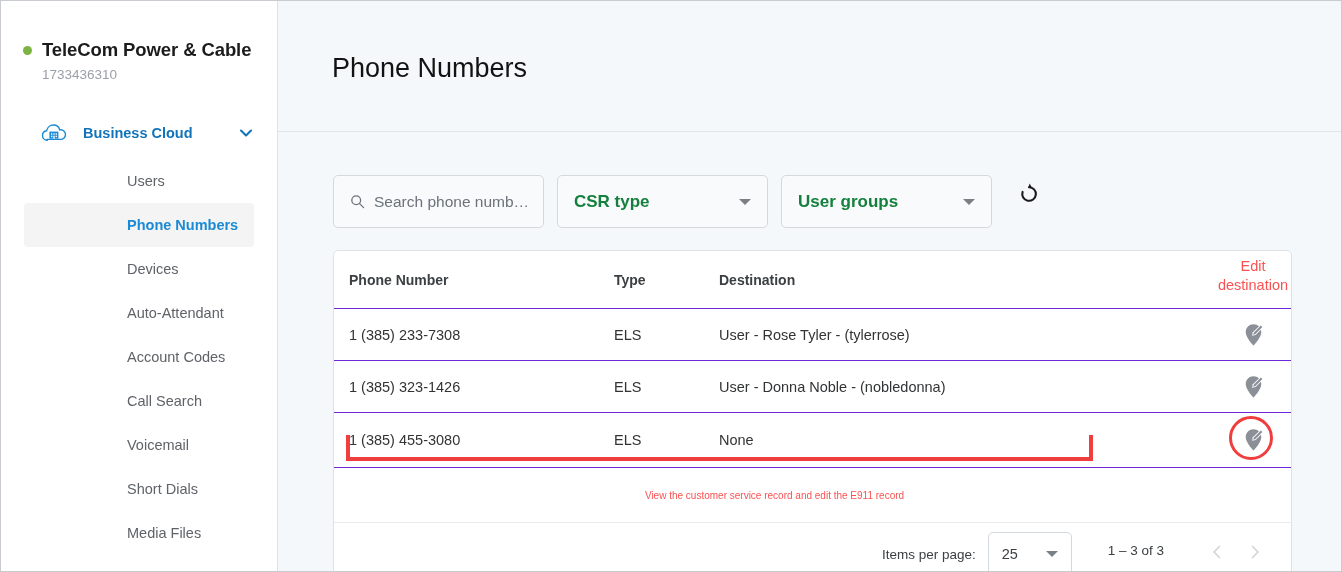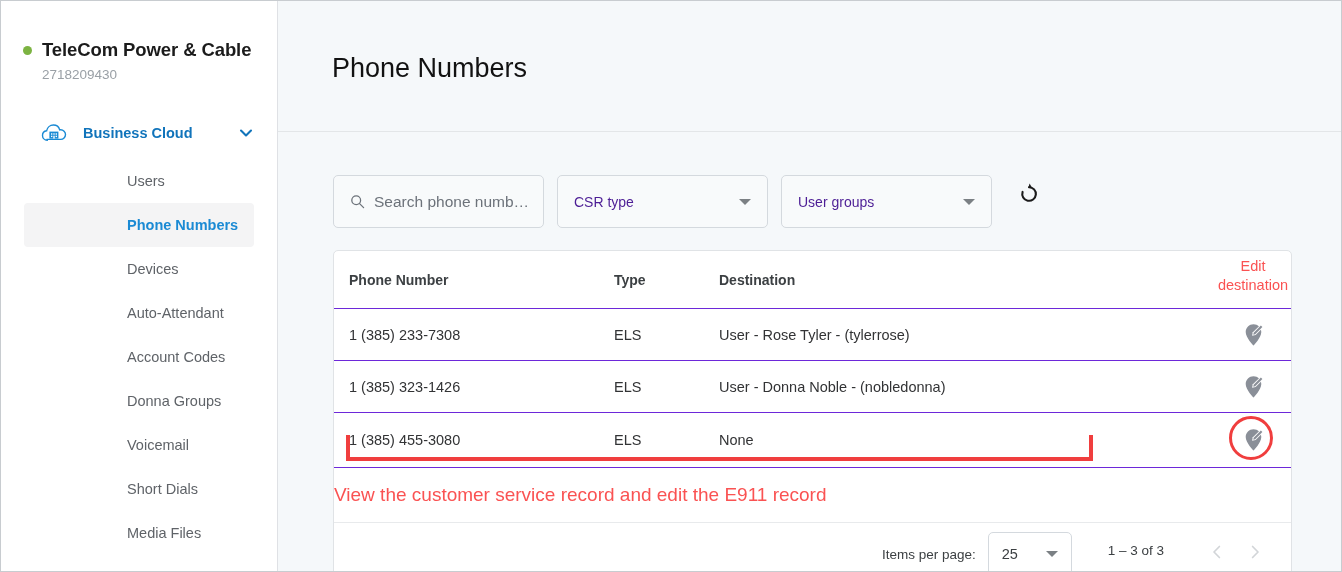--- a/index.html
+++ b/index.html
@@ -130,21 +130,21 @@
     font-size: 15.5px;
     color: #6c727a;
     white-space: nowrap;
     overflow: hidden;
   }
   .select-field {
     width: 211px;
     margin-left: 13px;
     justify-content: space-between;
   }
-  .select-label { font-size: 14px; color: #4c1d95; }
+  .select-label { font-size: 17px; color: #15803d; font-weight: bold; }
   .caret {
     width: 0; height: 0;
     border-left: 6px solid transparent;
     border-right: 6px solid transparent;
     border-top: 6px solid #7b8084;
   }
   .refresh-btn {
     margin-left: 23px;
     width: 28px; height: 28px;
     display: flex; align-items: center; justify-content: center;
@@ -184,22 +184,23 @@
   .row3 { position: relative; height: 55px; }
 
   .annot-row {
     height: 55px;
     border-bottom: 1px solid #e8eaec;
     display: flex;
     align-items: center;
   }
   .annot-text {
     flex: 1;
+    text-align: center;
     color: #fa5252;
-    font-size: 19px;
+    font-size: 10px;
     padding-right: 76px;
   }
   .annot-label {
     width: 76px;
     position: absolute;
     right: 0;
     top: 6px;
     text-align: center;
     color: #fa5252;
     font-size: 14.5px;
@@ -262,21 +263,21 @@
 
 <div class="app">
 
   <aside class="sidebar">
 
     <div class="account-block">
       <div class="account-row">
         <span class="status-dot"></span>
         <span class="account-name">TeleCom Power &amp; Cable</span>
       </div>
-      <div class="account-id">2718209430</div>
+      <div class="account-id">1733436310</div>
     </div>
 
     <div class="nav-section">
 
       <div class="nav-parent">
         <span class="cloud-icon">
           <svg viewBox="0 0 26 20" width="26" height="20" fill="none">
             <path d="M6.2 17.2c-2.6 0-4.7-2.1-4.7-4.7 0-2.4 1.8-4.4 4.1-4.7C6.2 4.6 9 2 12.4 2c3 0 5.6 2.1 6.3 4.9.3-.1.7-.1 1-.1 2.6 0 4.8 2.2 4.8 4.8s-2.2 4.8-4.8 4.8H6.2z" stroke="#1a8ad4" stroke-width="1.4"></path>
             <rect x="8.4" y="8.6" width="9" height="7" fill="#1a8ad4"></rect>
             <rect x="10" y="10.3" width="1.4" height="1.4" fill="#ffffff"></rect>
@@ -294,21 +295,21 @@
           </svg>
         </span>
       </div>
 
       <div class="nav-items">
         <div class="nav-item">Users</div>
         <div class="nav-item active">Phone Numbers</div>
         <div class="nav-item">Devices</div>
         <div class="nav-item">Auto-Attendant</div>
         <div class="nav-item">Account Codes</div>
-        <div class="nav-item">Donna Groups</div>
+        <div class="nav-item">Call Search</div>
         <div class="nav-item">Voicemail</div>
         <div class="nav-item">Short Dials</div>
         <div class="nav-item">Media Files</div>
       </div>
 
     </div>
   </aside>
 
   <main class="main">
 

